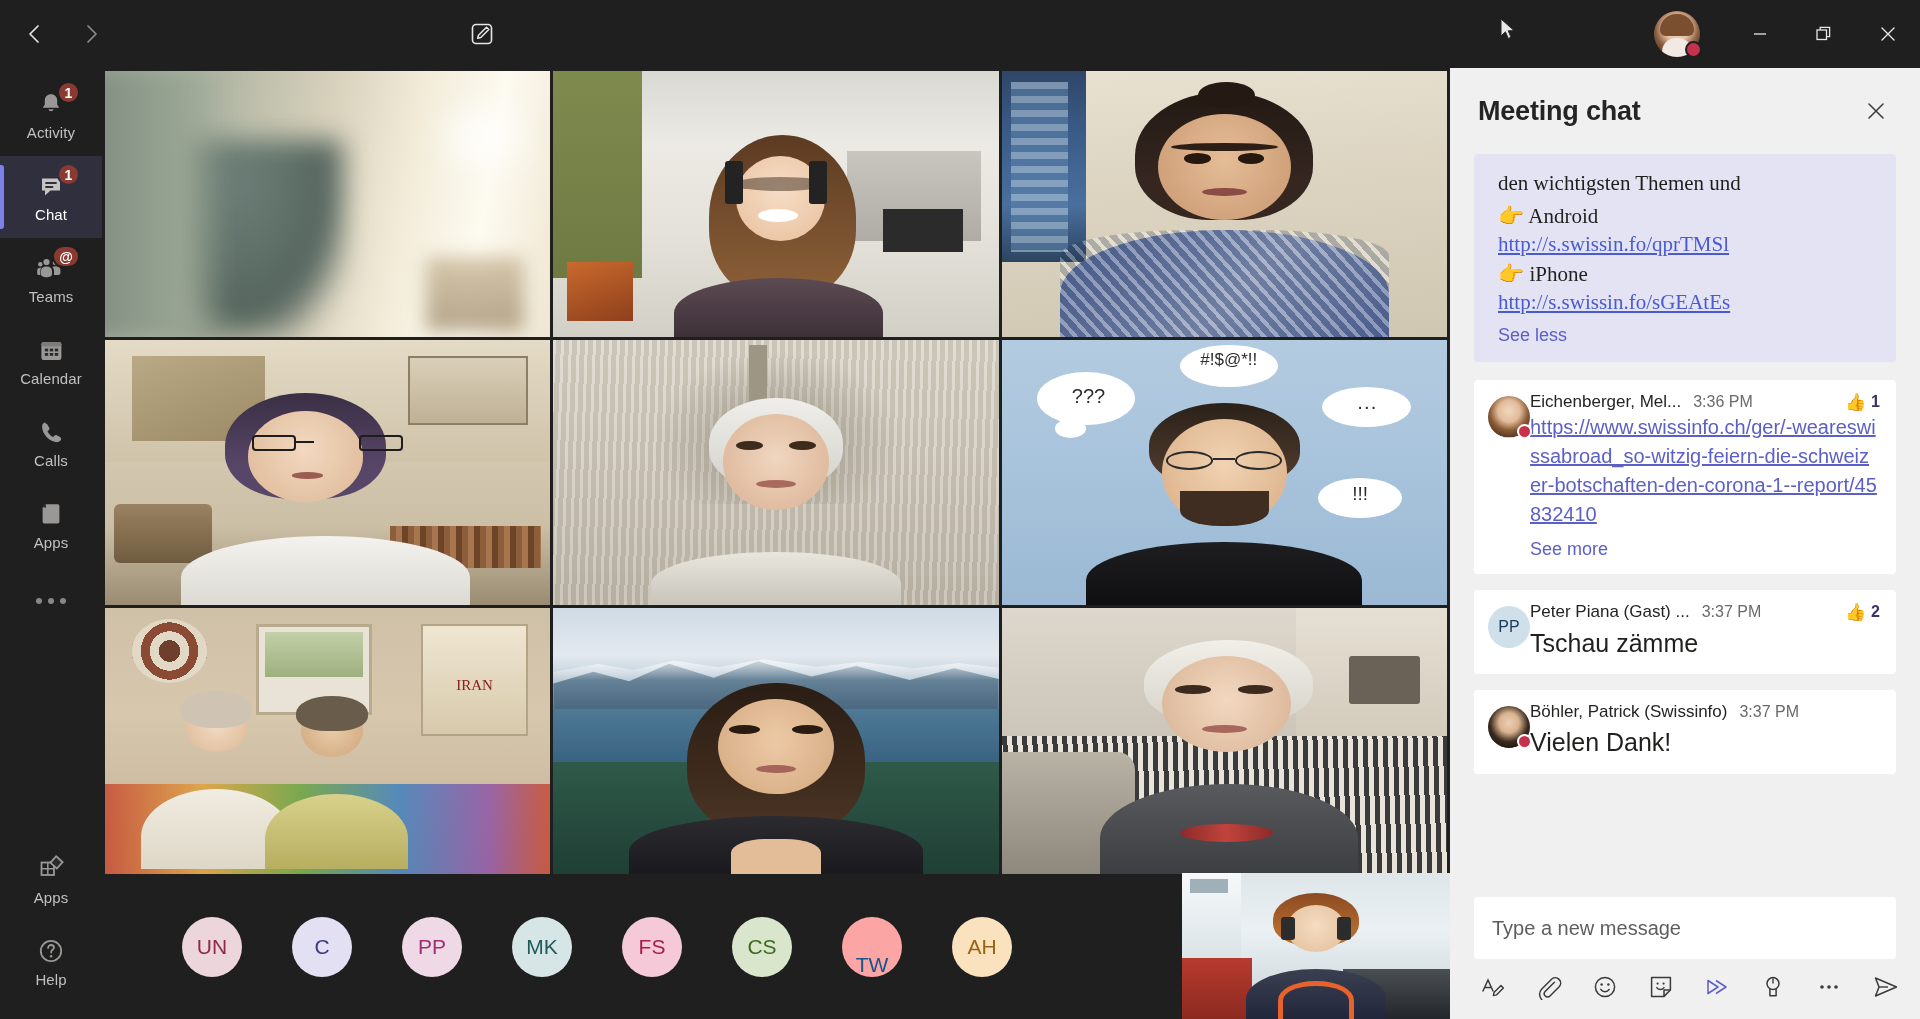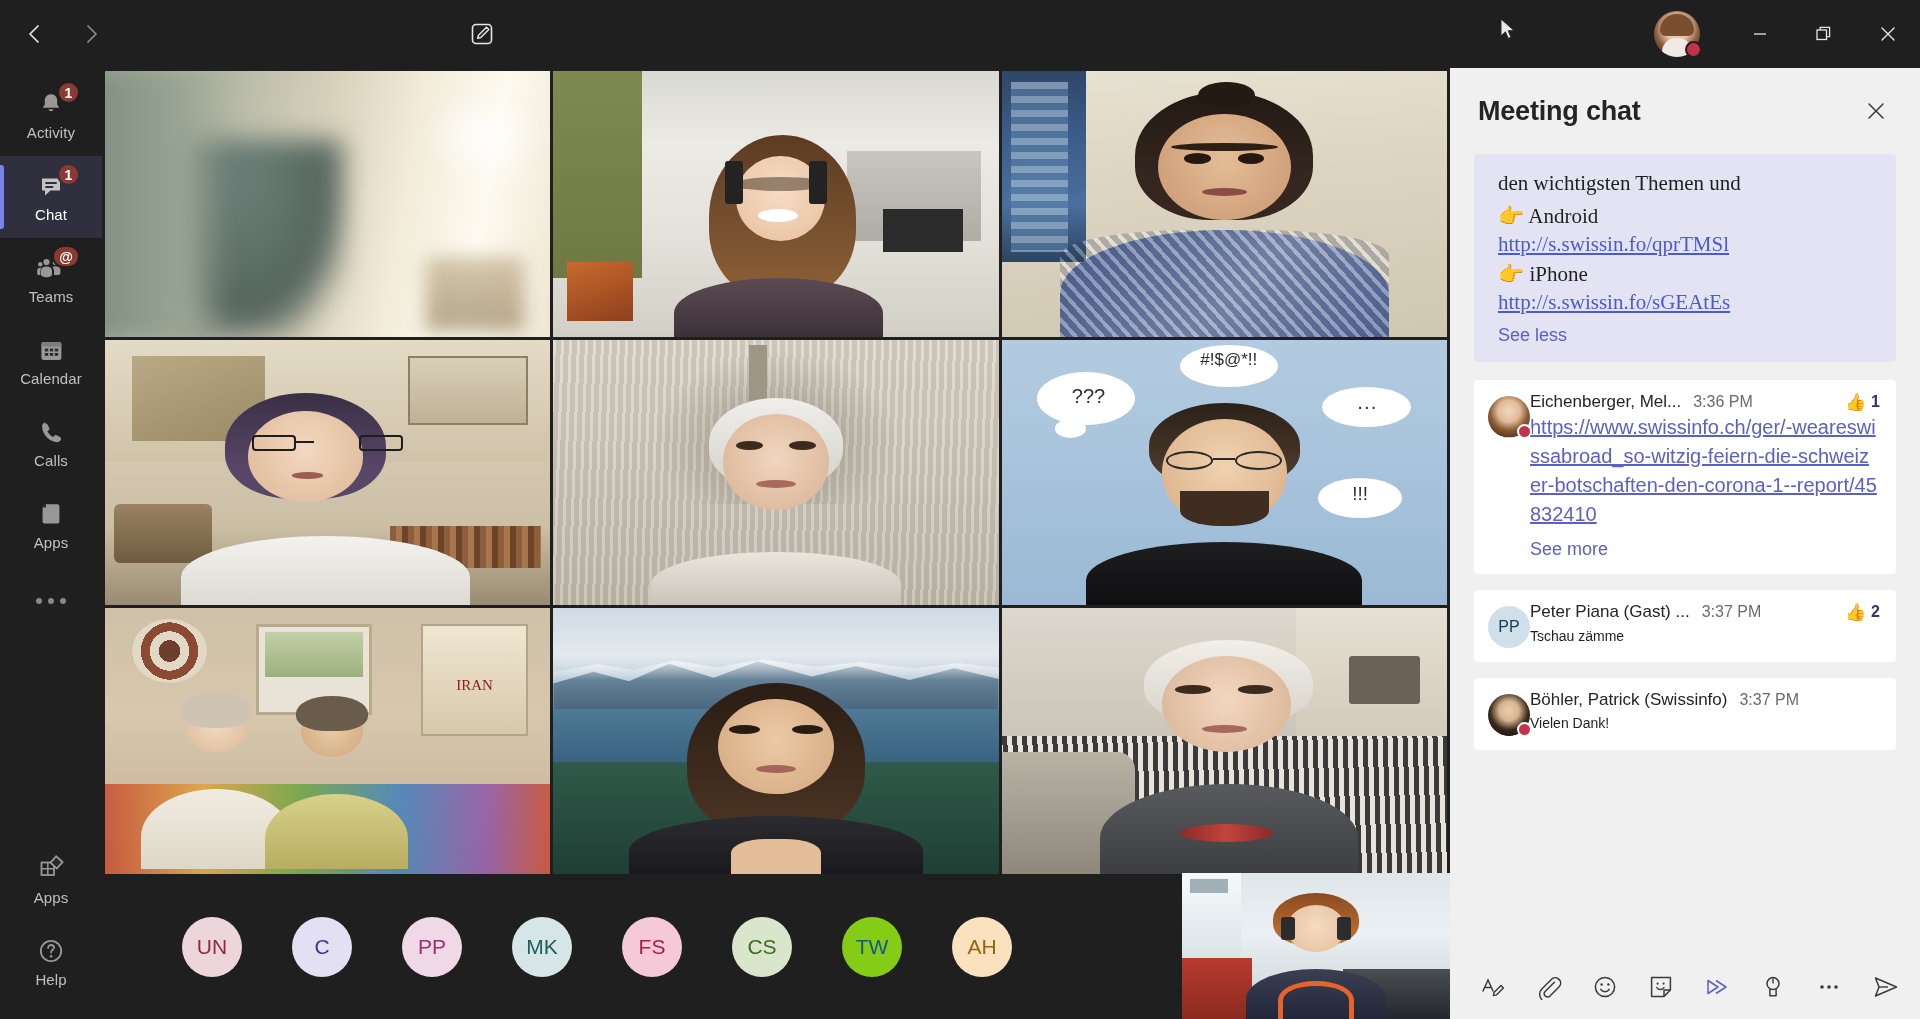--- a/index.html
+++ b/index.html
@@ -142,21 +142,21 @@
   .msg-av { position: relative; width: 42px; height: 42px; flex: 0 0 42px; margin-top: 4px; }
   .msg-av .circ { width: 42px; height: 42px; border-radius: 50%; overflow: hidden; }
   .msg-av .pdot { position: absolute; right: -2px; bottom: -1px; width: 15px; height: 15px; border-radius: 50%; background: #c4314b; border: 2px solid #fff; }
   .msg-body { flex: 1 1 auto; min-width: 0; }
   .msg-top { display: flex; align-items: center; gap: 12px; }
   .msg-name { font-size: 17px; color: #252423; white-space: nowrap; overflow: hidden; text-overflow: ellipsis; max-width: 215px; }
   .msg-time { font-size: 16px; color: #6b6a68; white-space: nowrap; }
   .react { display: flex; align-items: center; gap: 5px; margin-left: auto; }
   .react .thumb { font-size: 17px; }
   .react .cnt { font-size: 16px; color: #33346b; font-weight: 600; }
-  .msg-text { font-size: 14px; color: #201f1e; margin-top: 4px; line-height: 1.34; }
+  .msg-text { font-size: 25px; color: #201f1e; margin-top: 4px; line-height: 1.34; }
   .msg-link { font-size: 20px; color: #5b5fc7; line-height: 1.45; word-break: break-all; display: block; max-height: 124px; overflow: hidden; }
 
   .composer { flex: 0 0 auto; padding: 12px 24px 14px 24px; }
   .cbox { background: #fff; border-radius: 4px; height: 62px; display: flex; align-items: center; padding: 0 18px; cursor: text; }
   .cbox .ph { font-size: 20px; color: #605e5c; }
   .ctools { display: flex; align-items: center; gap: 30px; padding: 14px 4px 4px 6px; }
   .ctool { width: 28px; height: 28px; display: flex; align-items: center; justify-content: center; cursor: pointer; }
   .ctool.send { margin-left: auto; }
   .cursor-arrow { position: absolute; left: 1500px; top: 18px; pointer-events: none; }
 </style>
@@ -477,21 +477,21 @@
           </div>
         <div class="pill" style="background: rgb(214, 230, 230); color: rgb(31, 91, 91);">
             <span>MK</span>
           </div>
         <div class="pill" style="background: rgb(245, 201, 216); color: rgb(165, 32, 73);">
             <span>FS</span>
           </div>
         <div class="pill" style="background: rgb(217, 230, 204); color: rgb(61, 107, 31);">
             <span>CS</span>
           </div>
-        <div class="pill" style="background: #84cc16; color: rgb(21, 85, 140);">
+        <div class="pill" style="background: #fca5a5; color: rgb(21, 85, 140); align-items: flex-end;">
             <span>TW</span>
           </div>
         <div class="pill" style="background: rgb(251, 226, 191); color: rgb(154, 99, 18);">
             <span>AH</span>
           </div>
 
         <div class="selfview">
           <div style="position:absolute;inset:0;background:linear-gradient(180deg,#dfe6ea 0%,#eaf0f3 40%,#c8d2d8 100%);"></div>
           <div style="position:absolute;left:0;top:0;width:22%;height:70%;background:linear-gradient(180deg,#f6f9fa,#d5dfe4);"></div>
           <div style="position:absolute;left:3%;top:4%;width:14%;height:10%;background:#9fb0b8;"></div>
@@ -581,20 +581,23 @@
             <div class="msg-top">
               <span class="msg-name" style="max-width:265px;">Böhler, Patrick (Swissinfo)</span>
               <span class="msg-time">3:37 PM</span>
             </div>
             <div class="msg-text">Vielen Dank!</div>
           </div>
         </div>
       </div>
 
       <div class="composer">
+        <div class="cbox">
+          <span class="ph">Type a new message</span>
+        </div>
         <div class="ctools">
           <div class="ctool">
             <svg width="26" height="26" viewBox="0 0 26 26">
               <path d="M3 17 L8 6 L13 17 M5 13.5 H11" fill="none" stroke="#3b3a39" stroke-width="1.5" stroke-linecap="round"></path>
               <path d="M14 18.5 L21 11.5 L23.4 13.9 L16.4 20.9 L13.4 21.6 Z" fill="none" stroke="#3b3a39" stroke-width="1.4" stroke-linejoin="round"></path>
             </svg>
           </div>
           <div class="ctool">
             <svg width="26" height="26" viewBox="0 0 26 26">
               <path d="M18.4 8.2 L9.3 17.3 a3.3 3.3 0 0 0 4.7 4.7 l9.4-9.4 a5.4 5.4 0 0 0 -7.6 -7.6 L5.8 15 a7.6 7.6 0 0 0 0 10.7" fill="none" stroke="#3b3a39" stroke-width="1.5" stroke-linecap="round"></path>

